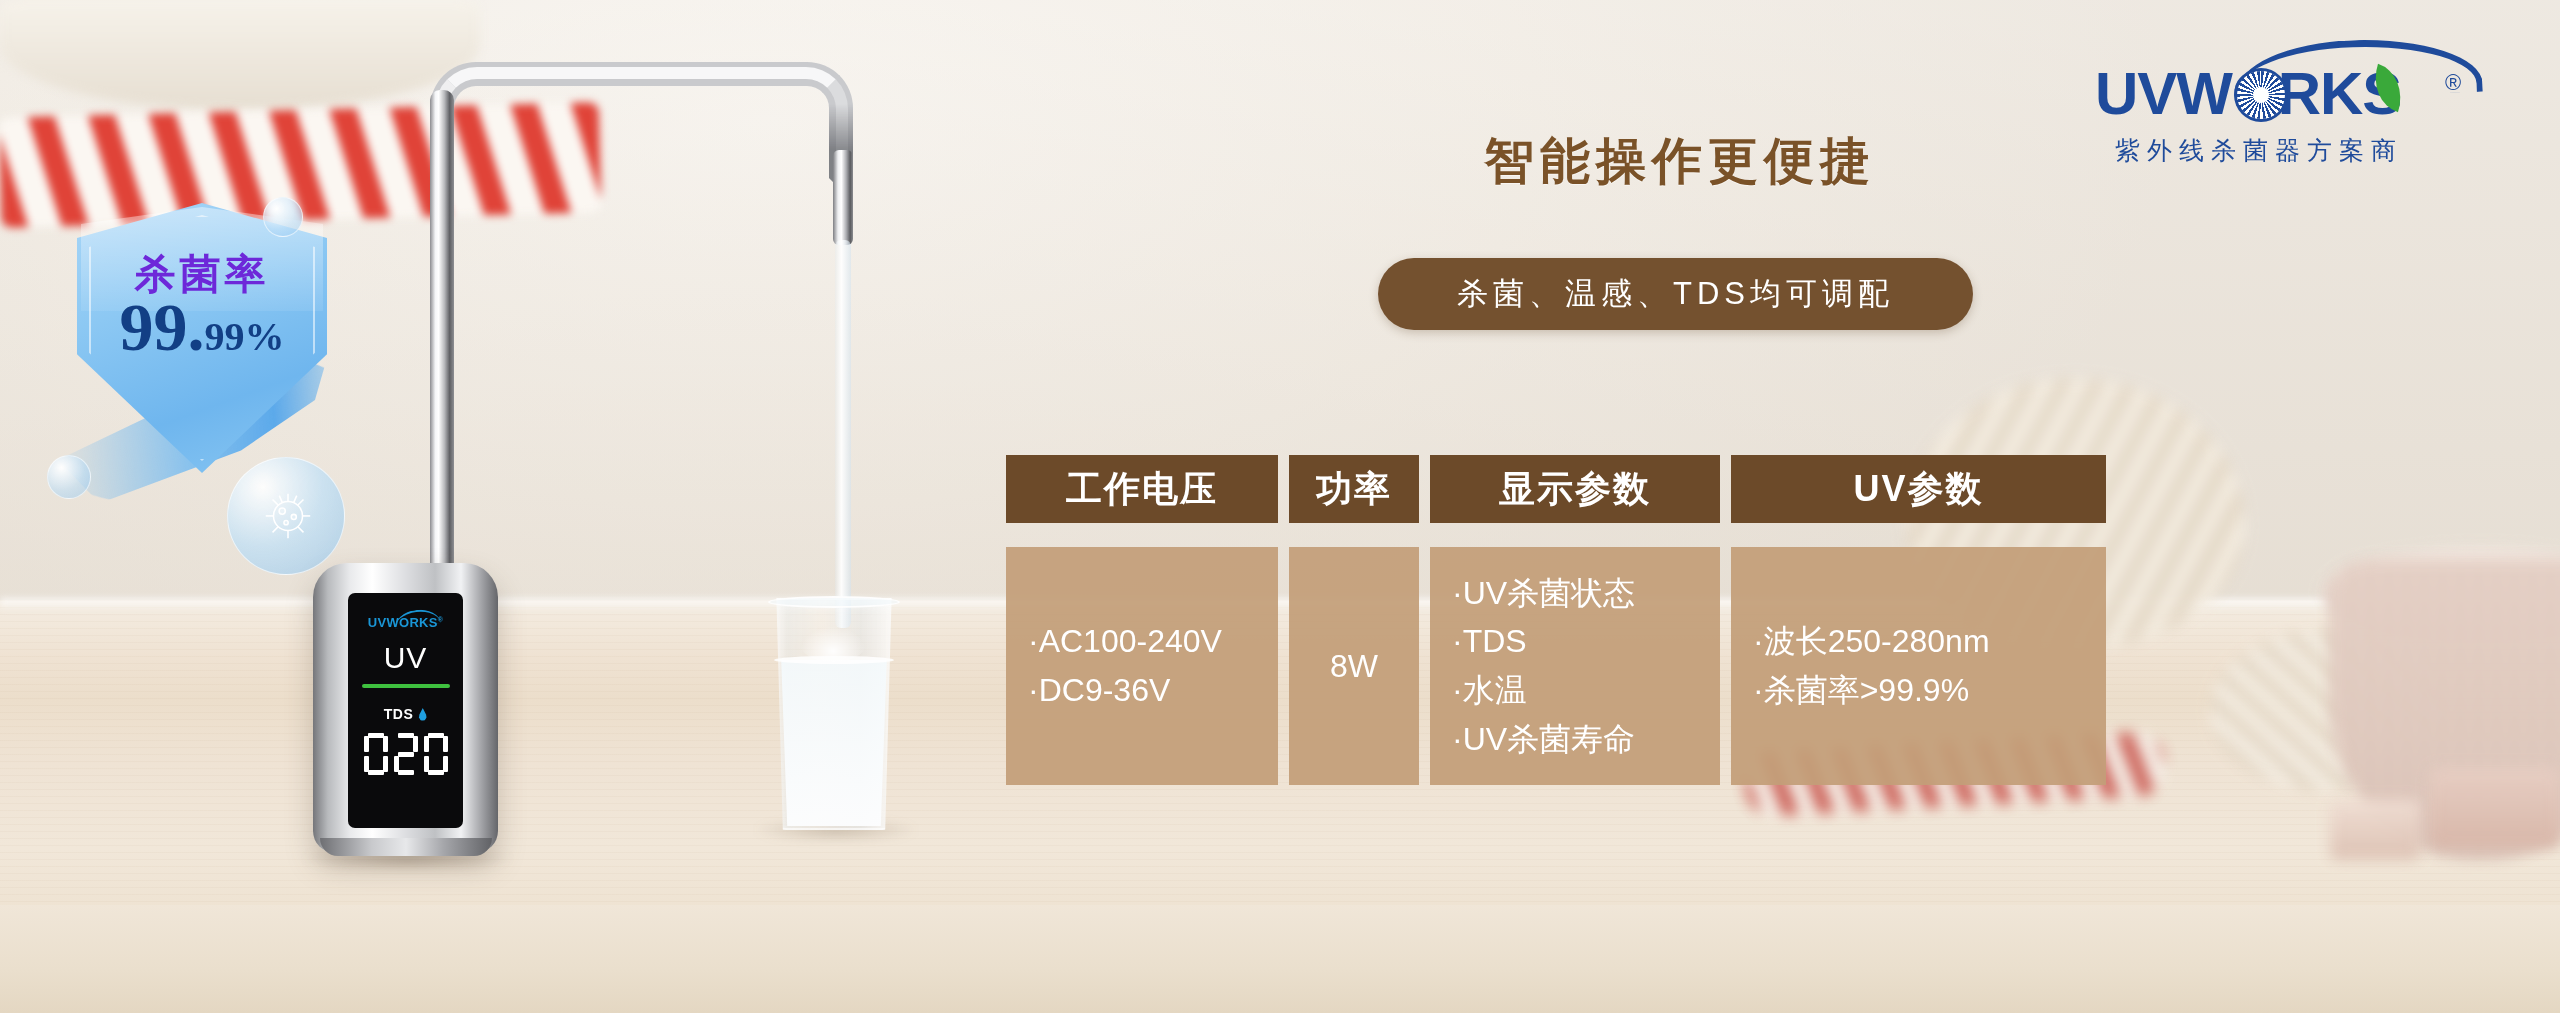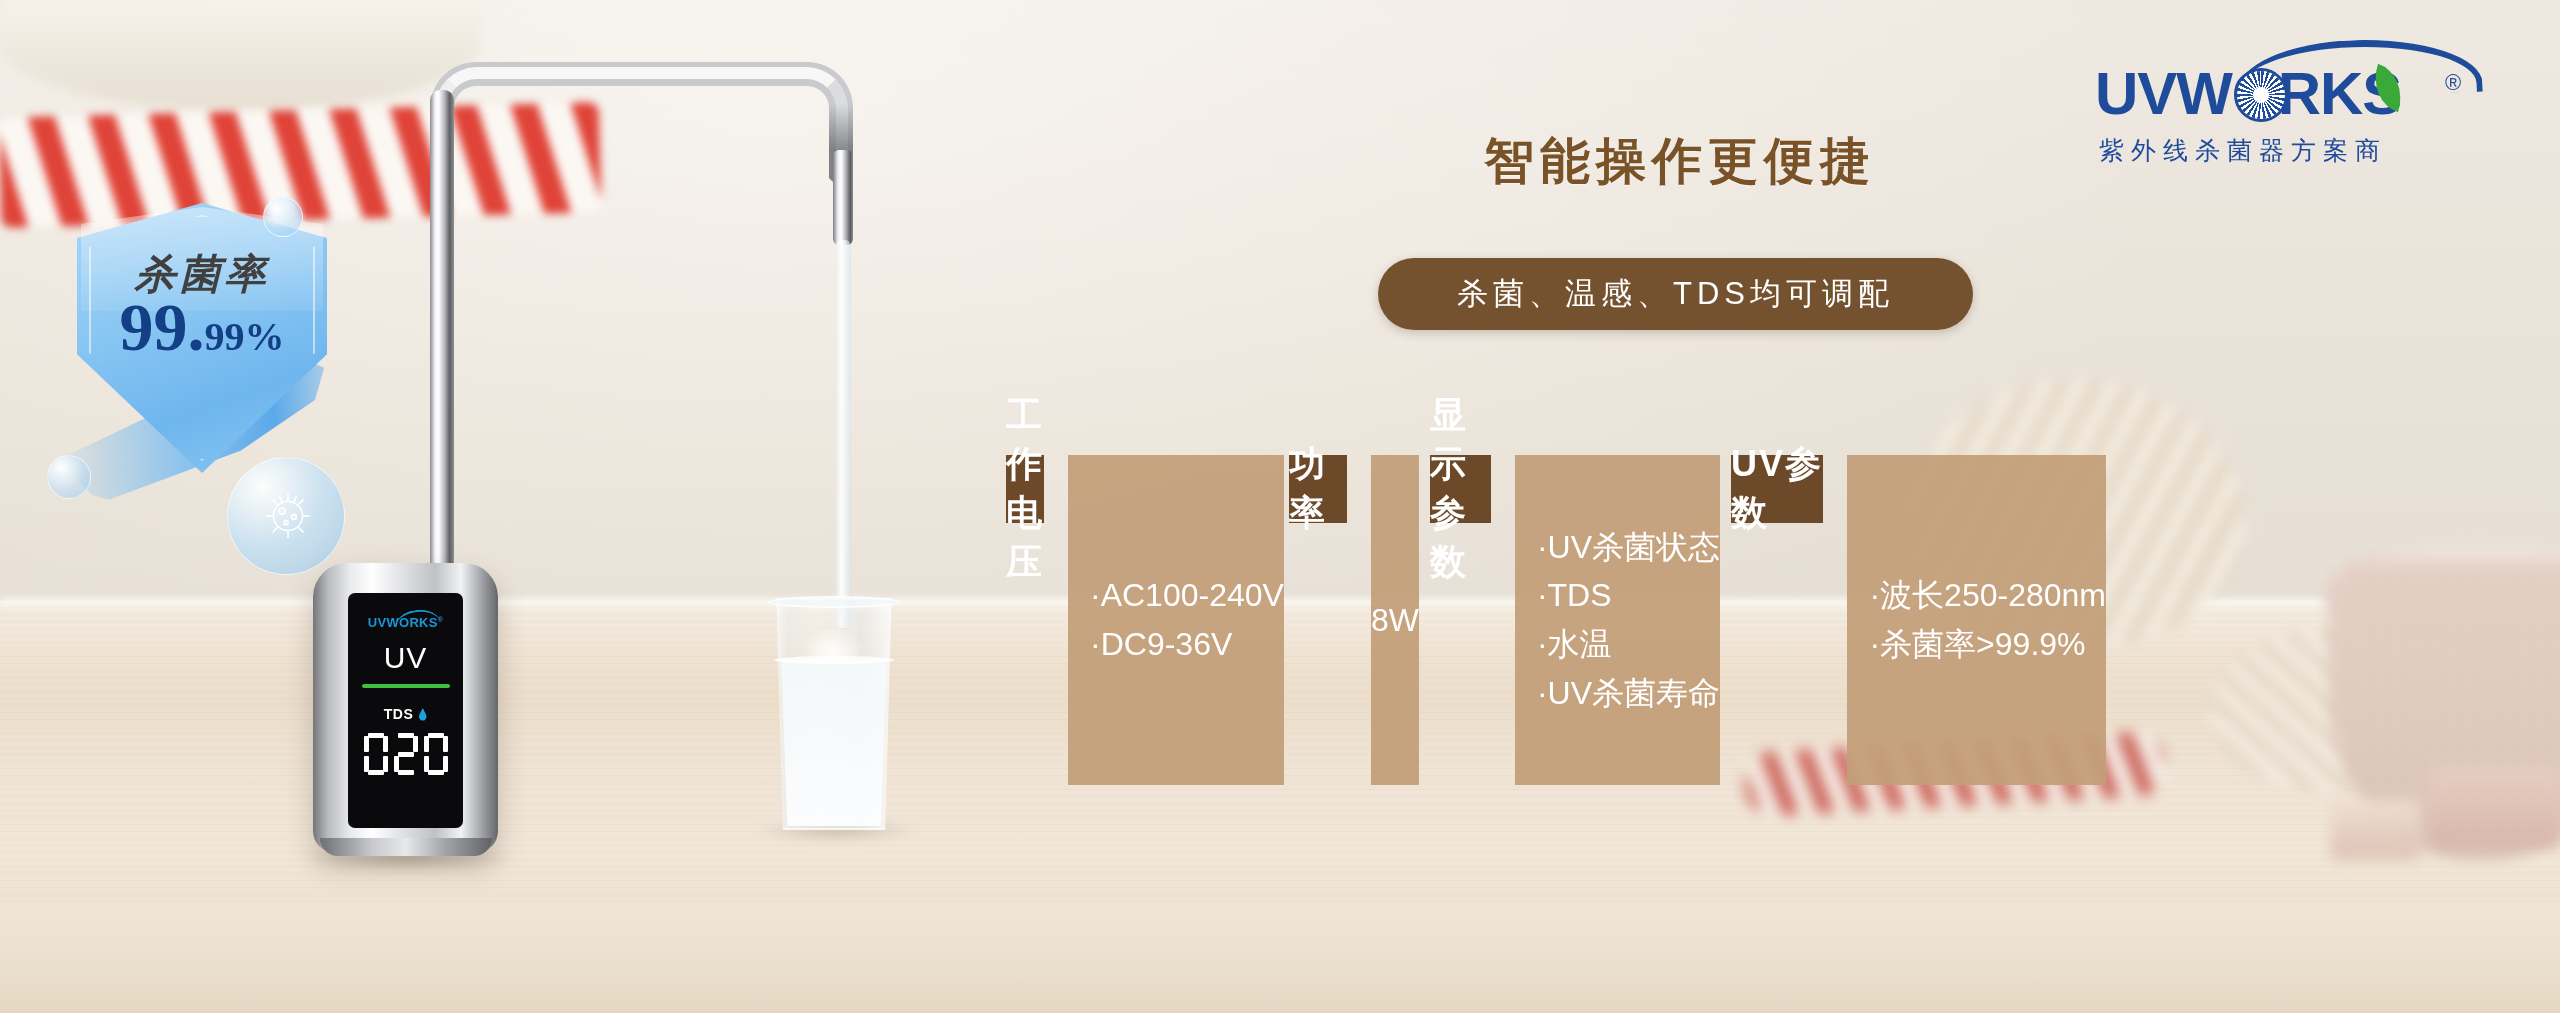--- a/index.html
+++ b/index.html
@@ -137,22 +137,21 @@
   .shield-gloss{
     position:absolute; left:46px; top:22px; width:242px; height:130px;
     background:linear-gradient(180deg, rgba(255,255,255,.42), rgba(255,255,255,0));
     clip-path:polygon(50% 0%, 100% 13%, 100% 80%, 0% 80%, 0% 13%);
   }
   .shield-txt1{
     position:absolute; left:42px; top:62px; width:250px;
     text-align:center;
     font-family:"Liberation Serif","DejaVu Serif",serif;
     font-weight:bold; font-size:41px; letter-spacing:4px;
-    color:#404040;
-    font-style:italic;
+    color:#6d28d9;
   }
   .shield-txt2{
     position:absolute; left:42px; top:108px; width:250px;
     text-align:center; color:#123f85;
     font-family:"Liberation Serif","DejaVu Serif",serif;
     font-weight:bold; line-height:1;
   }
   .shield-big{ font-size:68px; }
   .shield-small{ font-size:40px;text-align:center; }
   .bubble{
@@ -369,21 +368,21 @@
     content:""; position:absolute; left:16px; top:16px; width:16px; height:16px;
     border-radius:50%; background:#ffffff;
   }
   .logo-leaf{
     position:absolute; left:276px; top:30px; width:34px; height:40px;
     background:#3aa93a;
     border-radius:0 100% 0 100%;
     transform:rotate(18deg);
   }
   .logo-cn{
-    position:absolute; left:4px; top:96px; width:360px;
+    position:absolute; left:20px; top:96px; width:360px;
     font-size:25px; letter-spacing:7px; color:#1f4b9b; font-weight:500;
   }
 
   
   .headline{
     position:absolute; left:1360px; top:128px; width:640px;
     text-align:center;
     font-family:"Liberation Serif","DejaVu Serif",serif;
     font-size:50px; font-weight:bold; letter-spacing:6px;
     color:#7a5228;
@@ -397,21 +396,21 @@
     color:#ffffff; font-size:31px; letter-spacing:5px;
     box-shadow:0 3px 10px rgba(90,62,34,.25);
   }
 
   
   .spec-table{
     position:absolute; left:1006px; top:455px;
     display:flex; gap:11px;
     height:330px;
   }
-  .col{ display:flex; flex-direction:row; gap:24px; }
+  .col{ display:flex; flex-direction:column; gap:24px; }
   .col-head{
     background:#6c4a29;
     color:#fff;
     font-weight:bold; font-size:36px; letter-spacing:2px;
     display:flex; align-items:center; justify-content:center;
     height:68px;
   }
   .col-body{
     background:rgba(195,158,121,.93);
     color:#ffffff;

